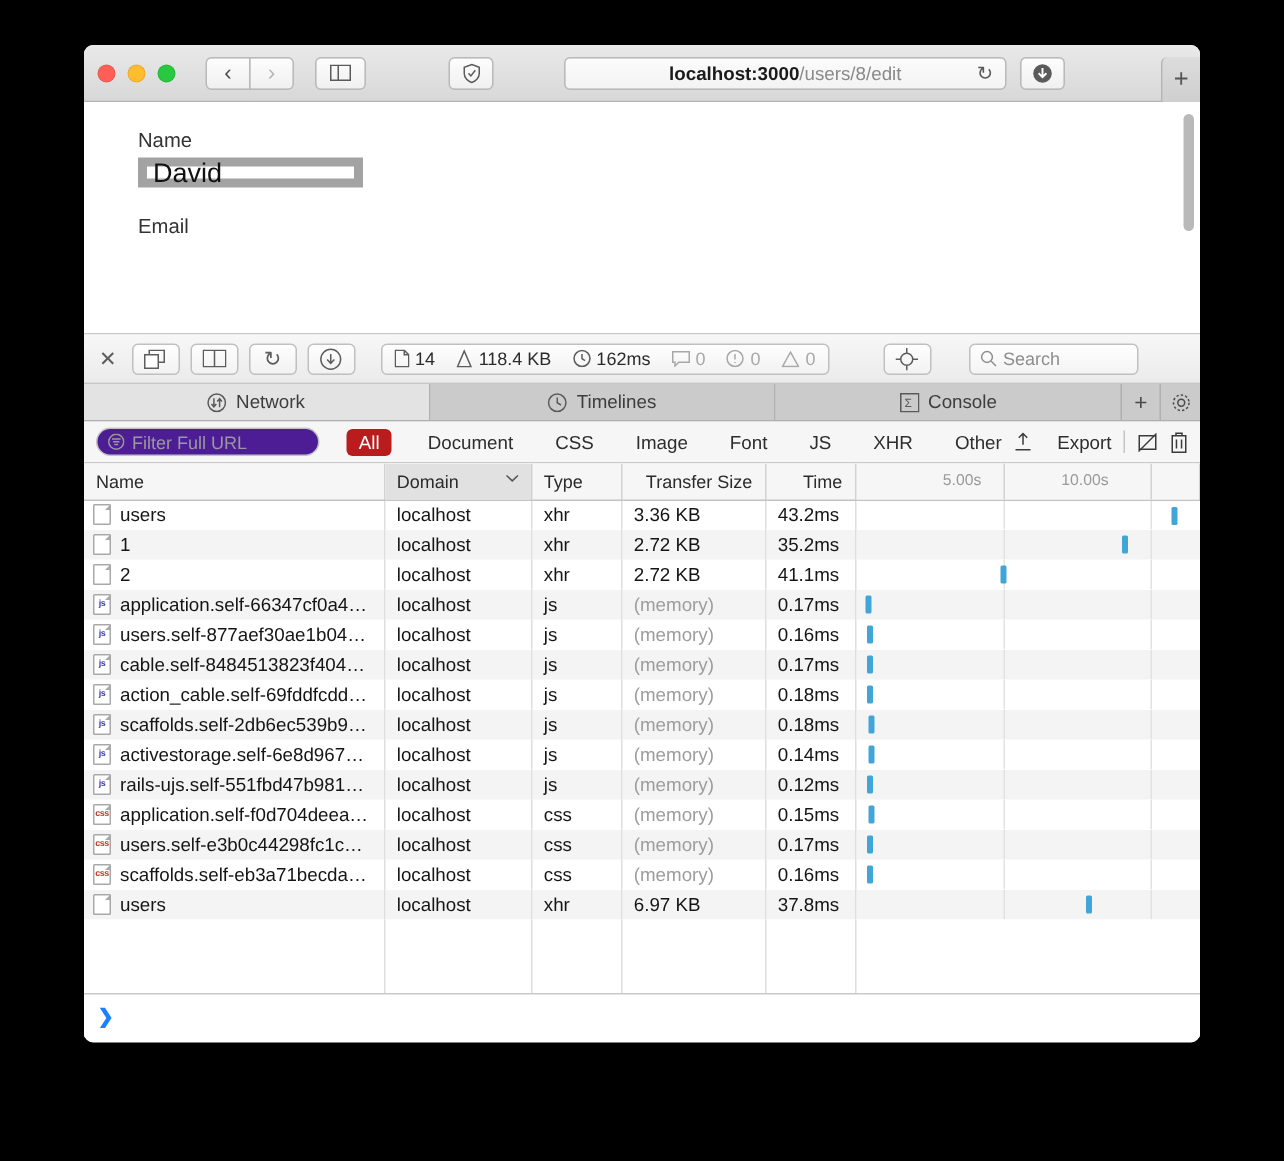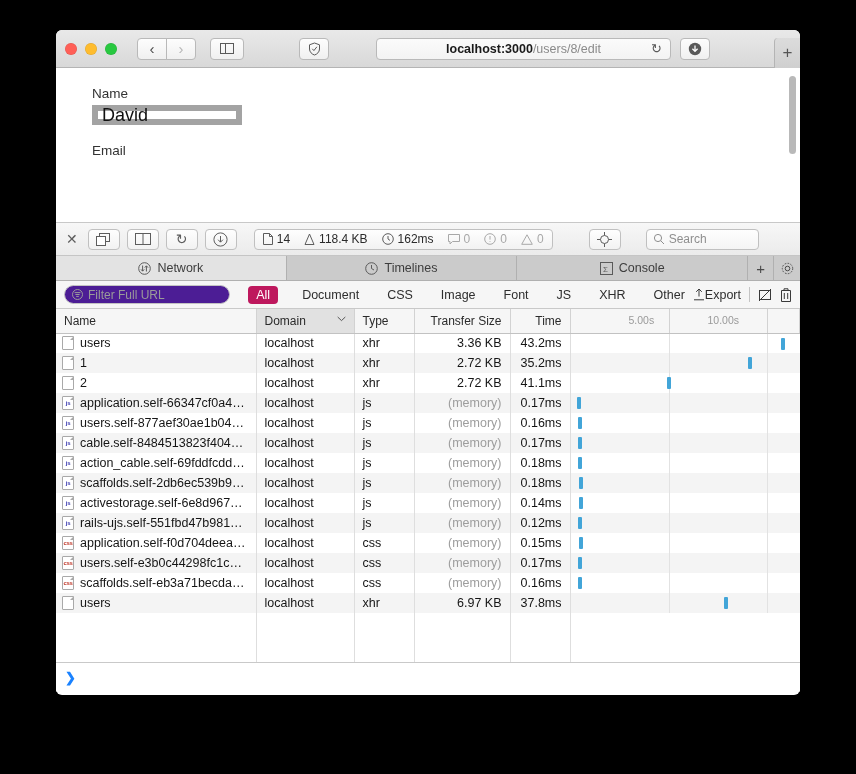--- a/index.html
+++ b/index.html
@@ -159,21 +159,21 @@
   #filterinput {
     width: 172px; height: 19px;
     background: #4c1d95; border: 1px solid #c3c3c3; border-radius: 10px;
     display: flex; align-items: center; gap: 5px; padding: 0 7px;
     color: #9a9a9a; font-size: 12px;
   }
   .pill {
     font-size: 12.5px; color: #2e2e2e;
     padding: 2px 8px; border-radius: 4px; margin-left: 7px;
   }
-  .pill.active { background: #be185d; color: #fff; }
+  .pill.active { background: #b91c1c; color: #fff; }
   #exportgrp { margin-left: auto; display: flex; align-items: center; gap: 8px; }
   #exportgrp .lbl { font-size: 12.5px; color: #2e2e2e; }
   .vsep { width: 1px; height: 15px; background: #c4c4c4; }
 
   
   #tablewrap { height: 353px; background: #fff; overflow: hidden; }
   table { width: 100%; border-collapse: collapse; table-layout: fixed; font-size: 12.5px; }
   thead th {
     height: 24px; font-weight: normal; color: #2b2b2b; font-size: 12px;
     background: #f6f6f6; border-bottom: 1px solid #c2c2c2;
@@ -187,21 +187,21 @@
     position: absolute; top: 5px; font-size: 10.5px; color: #9a9a9a;
   }
   .wftickline { position: absolute; top: 0; bottom: 0; width: 1px; background: #d2d2d2; }
 
   tbody td {
     height: 20px; padding: 0 8px; color: #151515;
     border-right: 1px solid #dedede;
     white-space: nowrap; overflow: hidden; text-overflow: ellipsis;
   }
   tbody tr:nth-child(even) { background: #f4f4f4; }
-  tbody td.num { text-align: right; }
+  tbody td.num { text-align: left; }
   tbody td.memory { color: #9d9d9d; }
   td.namecell { padding-left: 6px; }
   .nameinner { display: flex; align-items: center; gap: 6px; }
   .fname { overflow: hidden; text-overflow: ellipsis; white-space: nowrap; }
 
   .ficon { width: 12px; height: 14px; position: relative; flex: none; }
   .ficon .sheet {
     position: absolute; inset: 0;
     background: #fff; border: 1px solid #a9a9a9;
     border-radius: 1px;
@@ -471,21 +471,21 @@
       <span class="pill active" style="margin-left:18px">All</span>
       <span class="pill" style="margin-left:16px">Document</span>
       <span class="pill" style="margin-left:12px">CSS</span>
       <span class="pill" style="margin-left:12px">Image</span>
       <span class="pill" style="margin-left:12px">Font</span>
       <span class="pill" style="margin-left:12px">JS</span>
       <span class="pill" style="margin-left:12px">XHR</span>
       <span class="pill" style="margin-left:12px">Other</span>
 
       <div id="exportgrp">
-        <span style="display:flex;gap:0">
+        <span style="display:flex;gap:17px">
           <span>
             <svg width="12" height="13" viewBox="0 0 12 13">
                 <path d="M6 1 V8.5 M3.2 3.8 L6 1 L8.8 3.8 M1 11.8 H11" fill="none" stroke="#3a3a3a"></path>
               </svg>
           </span>
           <span class="lbl">Export</span>
         </span>
         <span class="vsep"></span>
         <span>
           <span>

